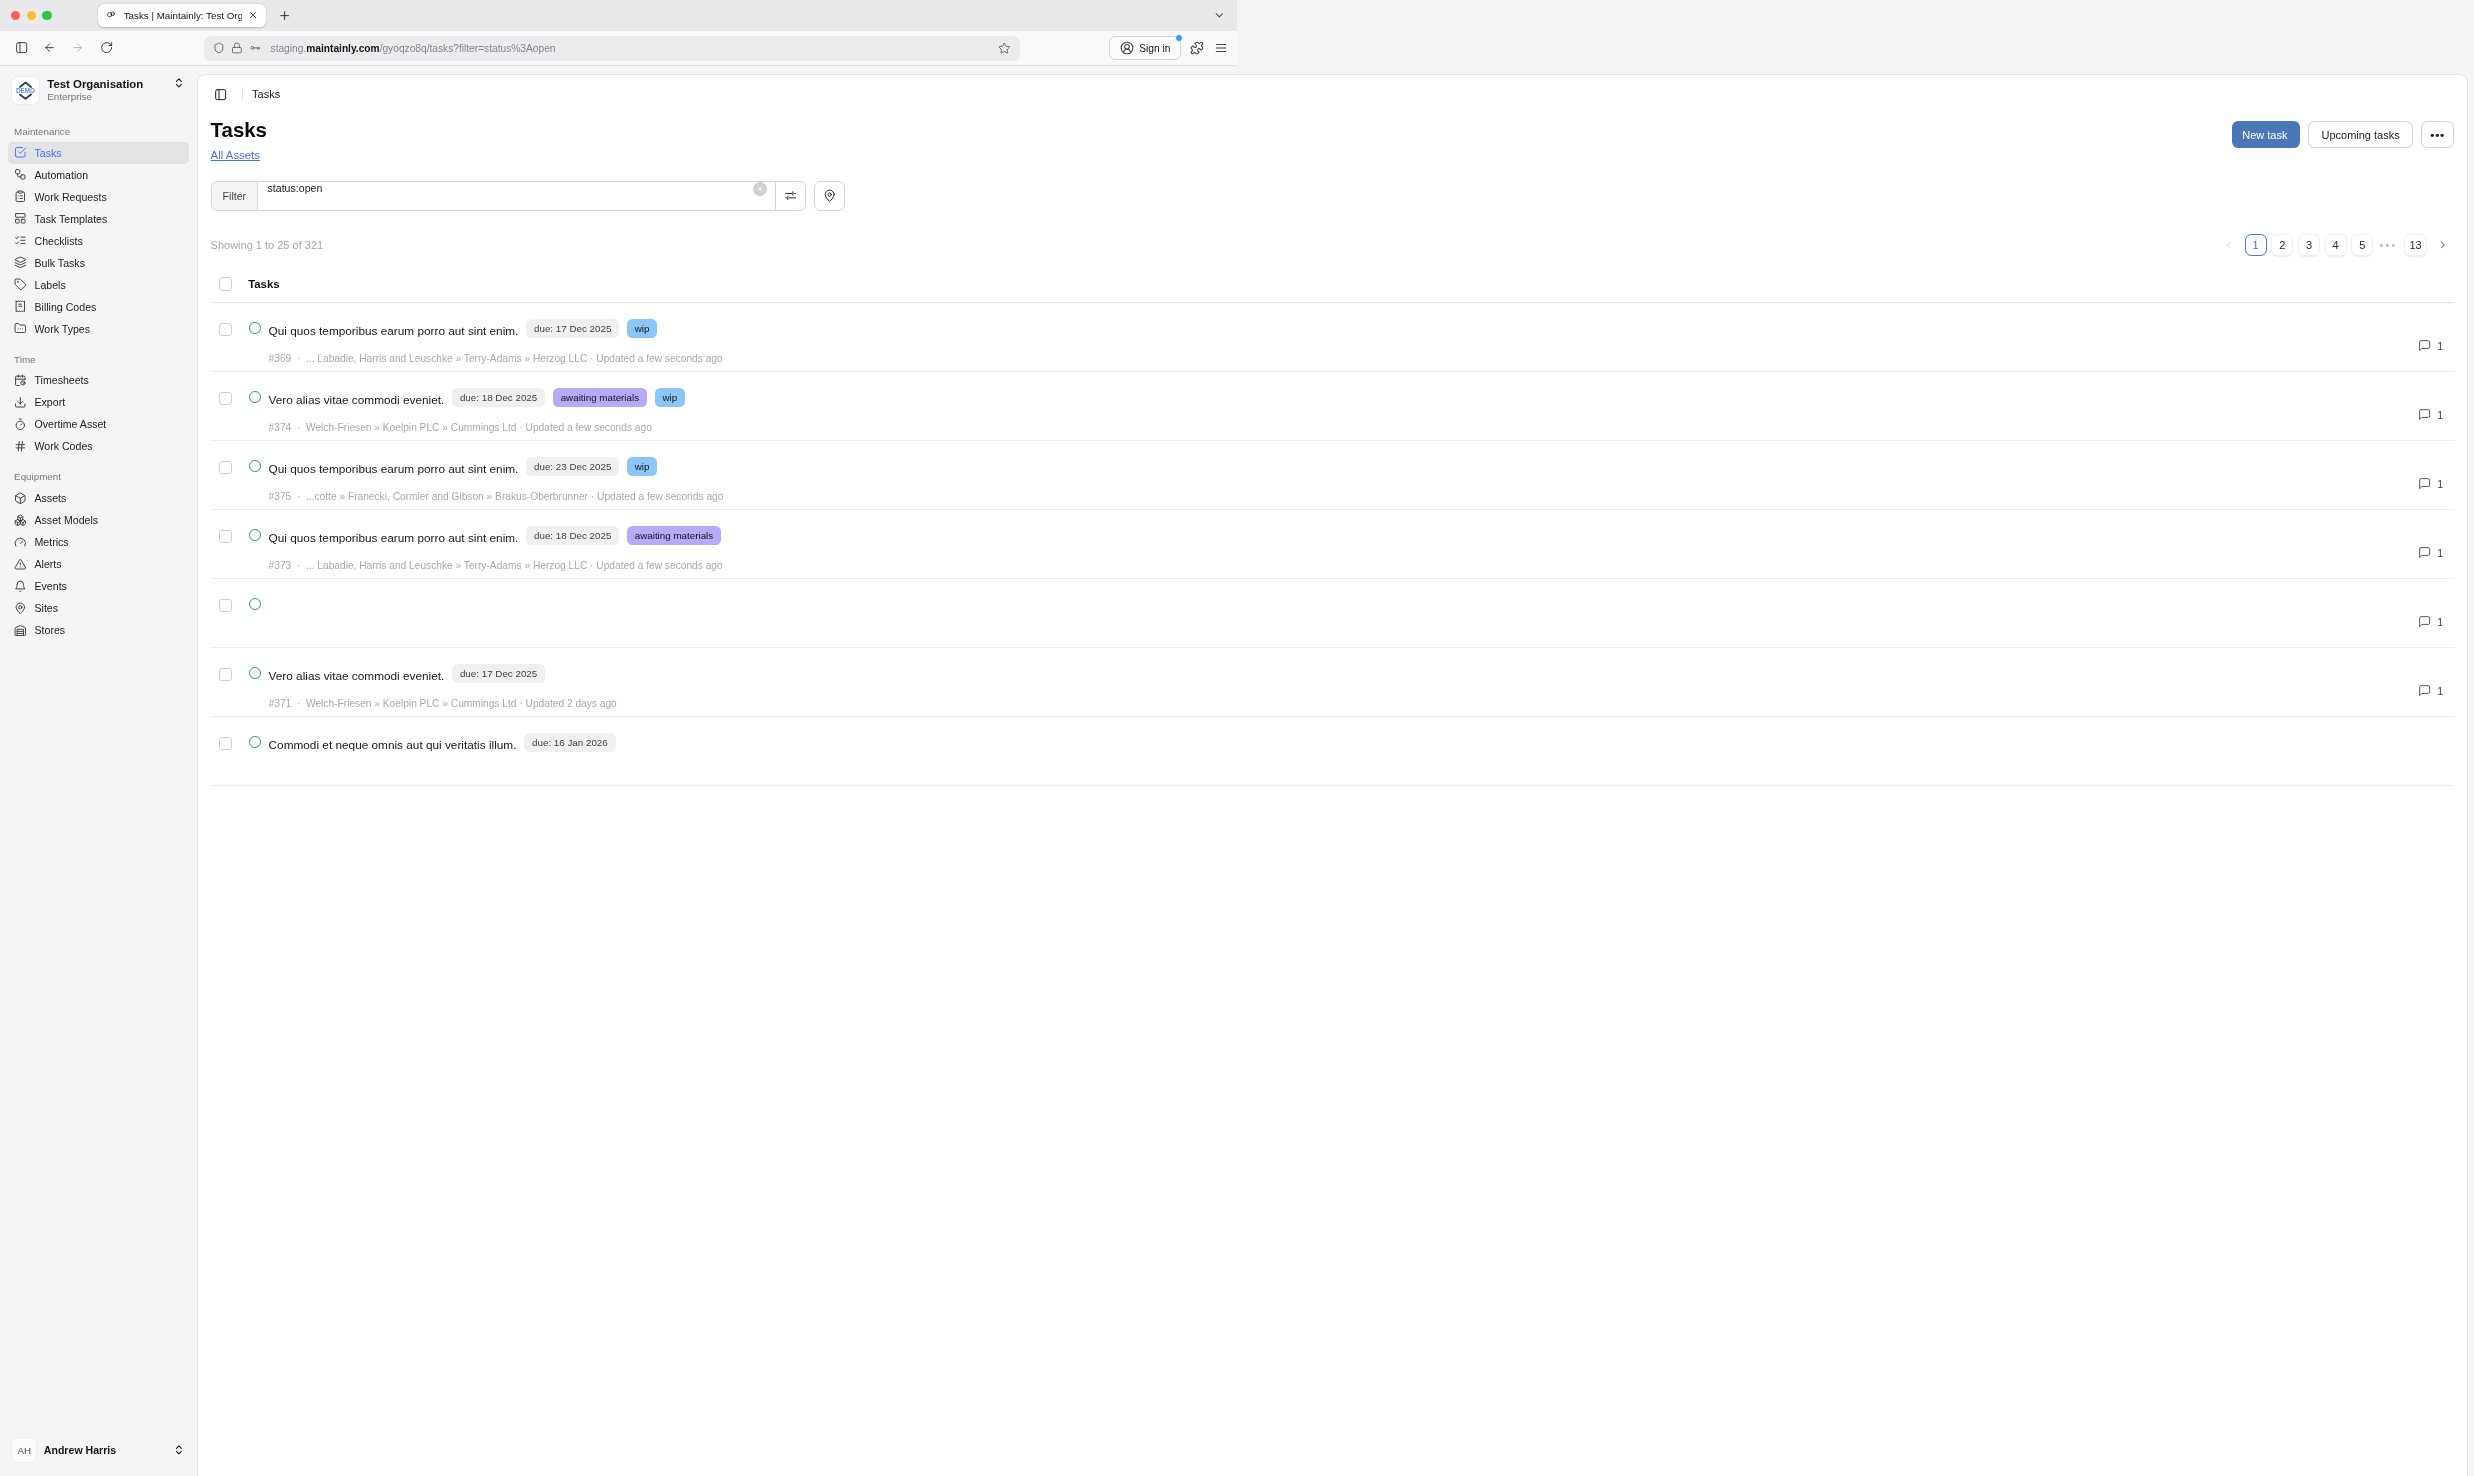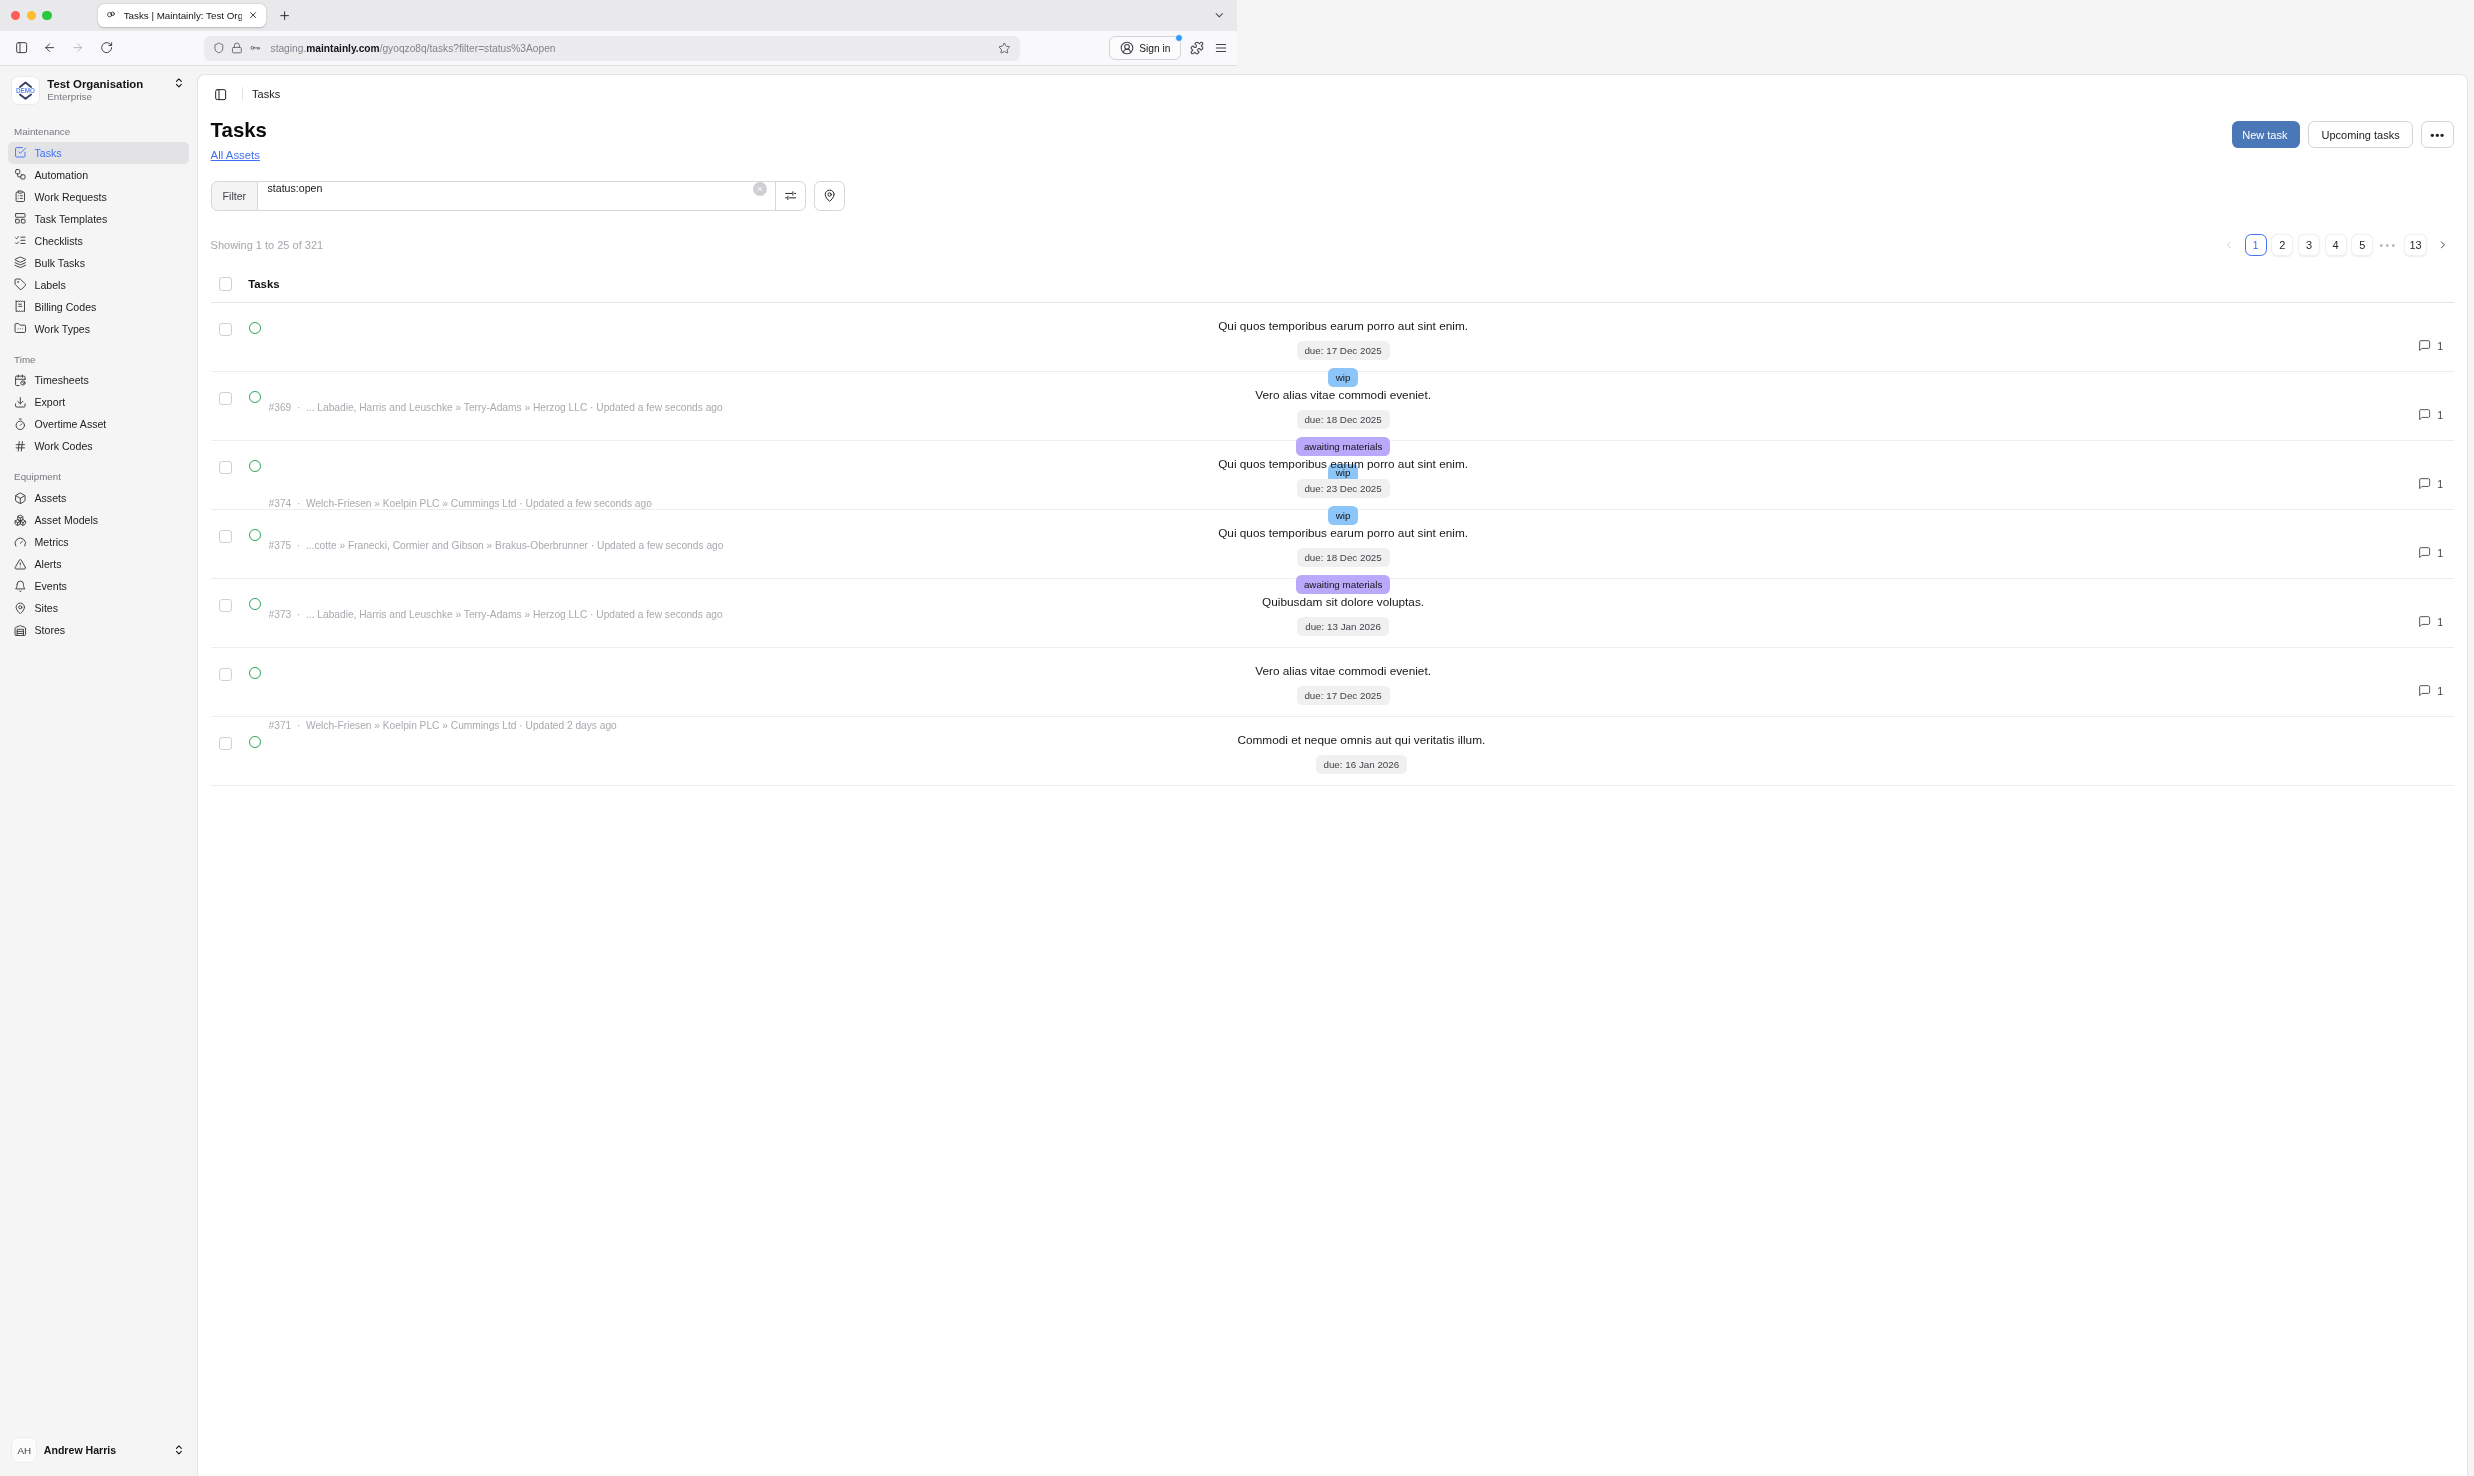--- a/index.html
+++ b/index.html
@@ -120,21 +120,21 @@
   .checkbox { width:13.3px; height:13.3px; border:0.8px solid #cfcfd4; border-radius:3.1px; background:#fff;
     flex:none; cursor:pointer; }
   .tl-header .checkbox { margin-left:8.6px; }
   .tl-header-label { font-size:11.4px; font-weight:700; color:#101012; margin-left:15.7px; }
   .task-row { display:flex; align-items:flex-start; border-bottom:0.8px solid #ededef;
     padding-top:15.7px; height:69px; }
   .task-row .checkbox { margin-left:8.6px; margin-top:3.9px; }
   .row-status { margin-left:16.5px; margin-top:3.1px; width:11.8px; height:11.8px; border-radius:50%;
     border:1.6px solid #27a353; flex:none; }
   .row-main { margin-left:7.8px; flex:1; min-width:0; }
-  .row-title-line { display:flex; align-items:center; gap:7.8px;flex-direction:column; }
+  .row-title-line { display:flex; align-items:flex-end; gap:7.8px; }
   .row-title { font-size:11.8px; color:#18181b; cursor:pointer; white-space:nowrap; }
   .badge { font-size:9.8px; line-height:1; padding:4.7px 7.8px; border-radius:5.5px; white-space:nowrap; }
   .badge-due { background:#f0f0f1; color:#3f3f46; }
   .badge-status { color:#131316; }
   .row-meta { margin-top:15px; font-size:10.2px; color:#a9a9b0; white-space:nowrap; overflow:hidden; }
   .row-comments { margin-left:auto; margin-right:11px; margin-top:20.4px; display:flex; align-items:center;
     gap:6.3px; font-size:10.6px; color:#3f3f46; flex:none; cursor:pointer; }
   .row-comments .ic { width:13.3px; height:13.3px; color:#55555e; }
 </style>
 </head>
@@ -664,24 +664,20 @@
                   <path d="M21 15a2 2 0 0 1-2 2H7l-4 4V5a2 2 0 0 1 2-2h14a2 2 0 0 1 2 2z"></path>
                 </svg>
               </span>
               <span>1</span>
             </div>
           </div>
           <div class="task-row">
             <span class="checkbox"></span>
             <span class="row-status"></span>
             <div class="row-main">
-              <div class="row-title-line">
-                <span class="row-title">Quibusdam sit dolore voluptas.</span>
-                <span class="badge badge-due">due: 13 Jan 2026</span>
-              </div>
             </div>
             <div class="row-comments">
               <span>
                 <svg class="ic" viewBox="0 0 24 24" fill="none" stroke="currentColor" stroke-width="1.8" stroke-linecap="round" stroke-linejoin="round">
                   <path d="M21 15a2 2 0 0 1-2 2H7l-4 4V5a2 2 0 0 1 2-2h14a2 2 0 0 1 2 2z"></path>
                 </svg>
               </span>
               <span>1</span>
             </div>
           </div>

